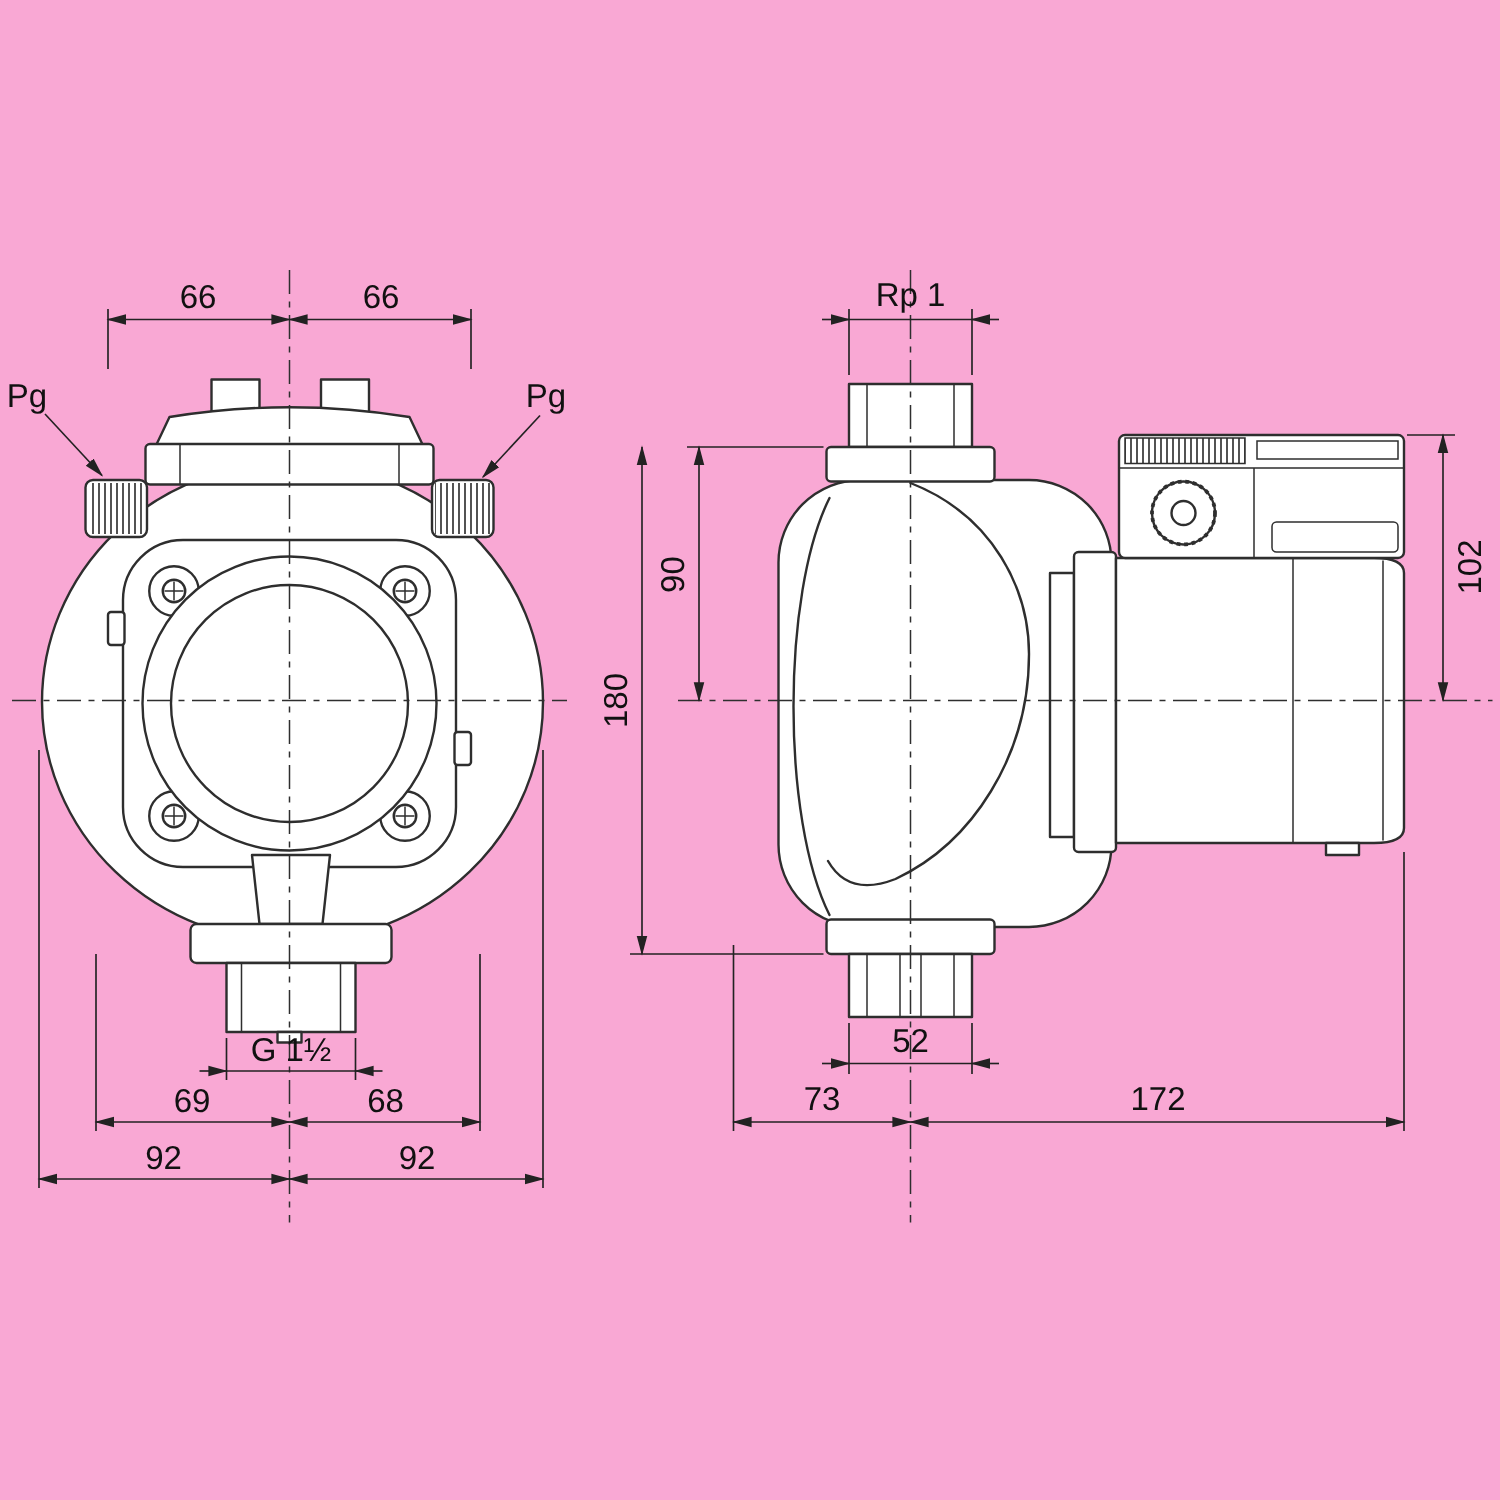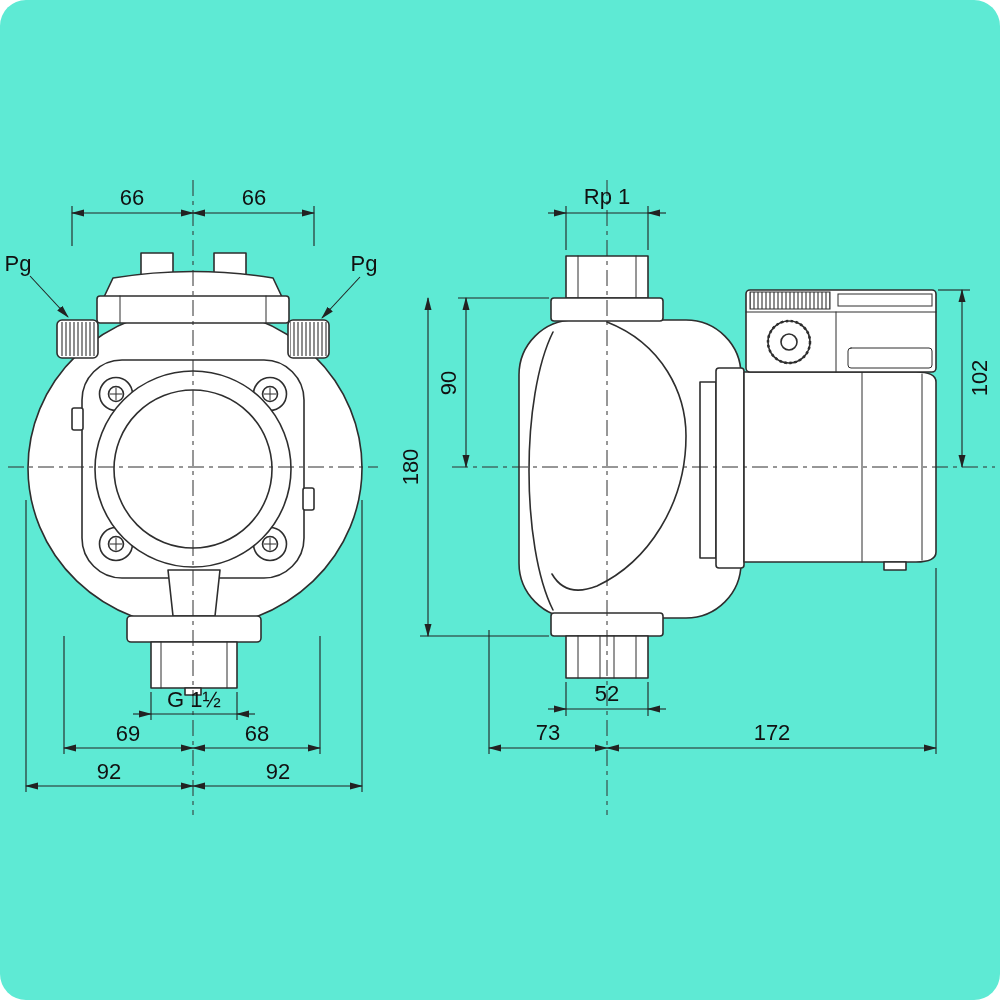--- a/index.html
+++ b/index.html
@@ -1,21 +1,20 @@
 <!DOCTYPE html>
 <html><head>
 <meta charset="utf-8">
 <style>
   html,body{margin:0;padding:0;background:#fff;}
   .page{
     position:relative;
     width:1000px;height:1000px;
-    background:#5eead4;
+    background:#f9a8d4;
     font-family:"Liberation Sans", sans-serif;
-    border-radius:26px;
   }
   svg{display:block;}
   
   .solid{fill:#ffffff;stroke:#2e2e2e;stroke-width:1.6;stroke-linejoin:round;stroke-linecap:round;}
   .edge{fill:none;stroke:#2e2e2e;stroke-width:1.6;stroke-linejoin:round;stroke-linecap:round;}
   .thin{fill:none;stroke:#2e2e2e;stroke-width:1;stroke-linecap:round;}
   .cl{fill:none;stroke:#2e2e2e;stroke-width:1;stroke-dasharray:16 5 4 5;}
   .dim{fill:none;stroke:#222222;stroke-width:1.1;}
   .dimtext{
     font-family:"Liberation Sans", sans-serif;

